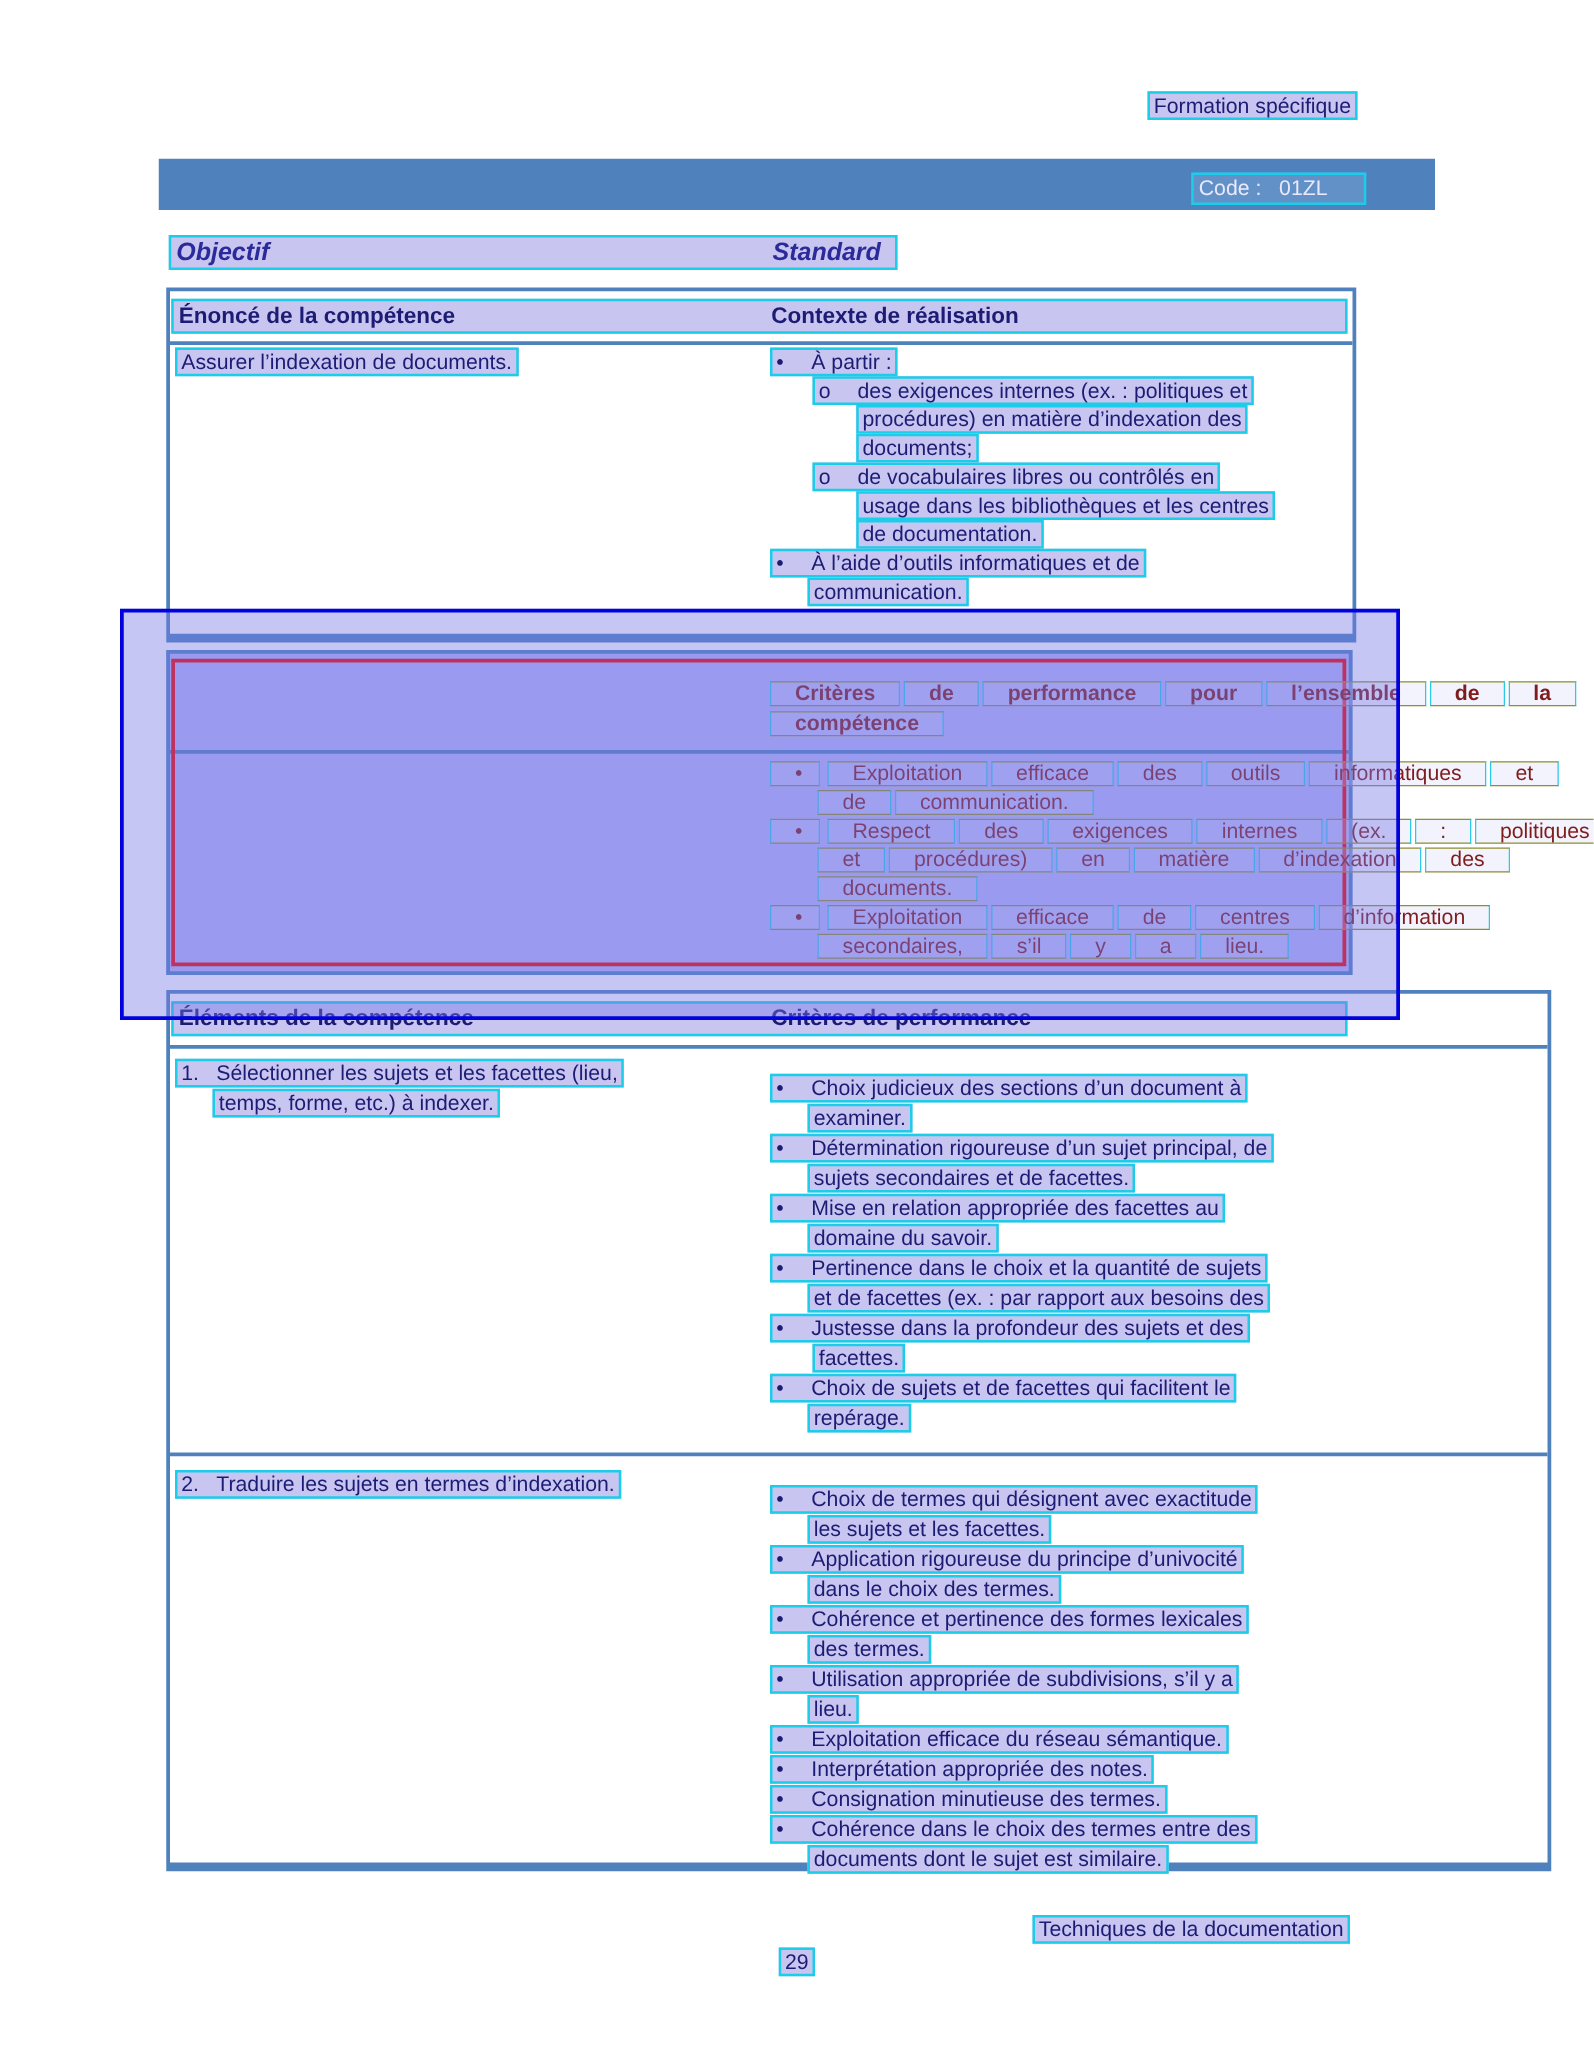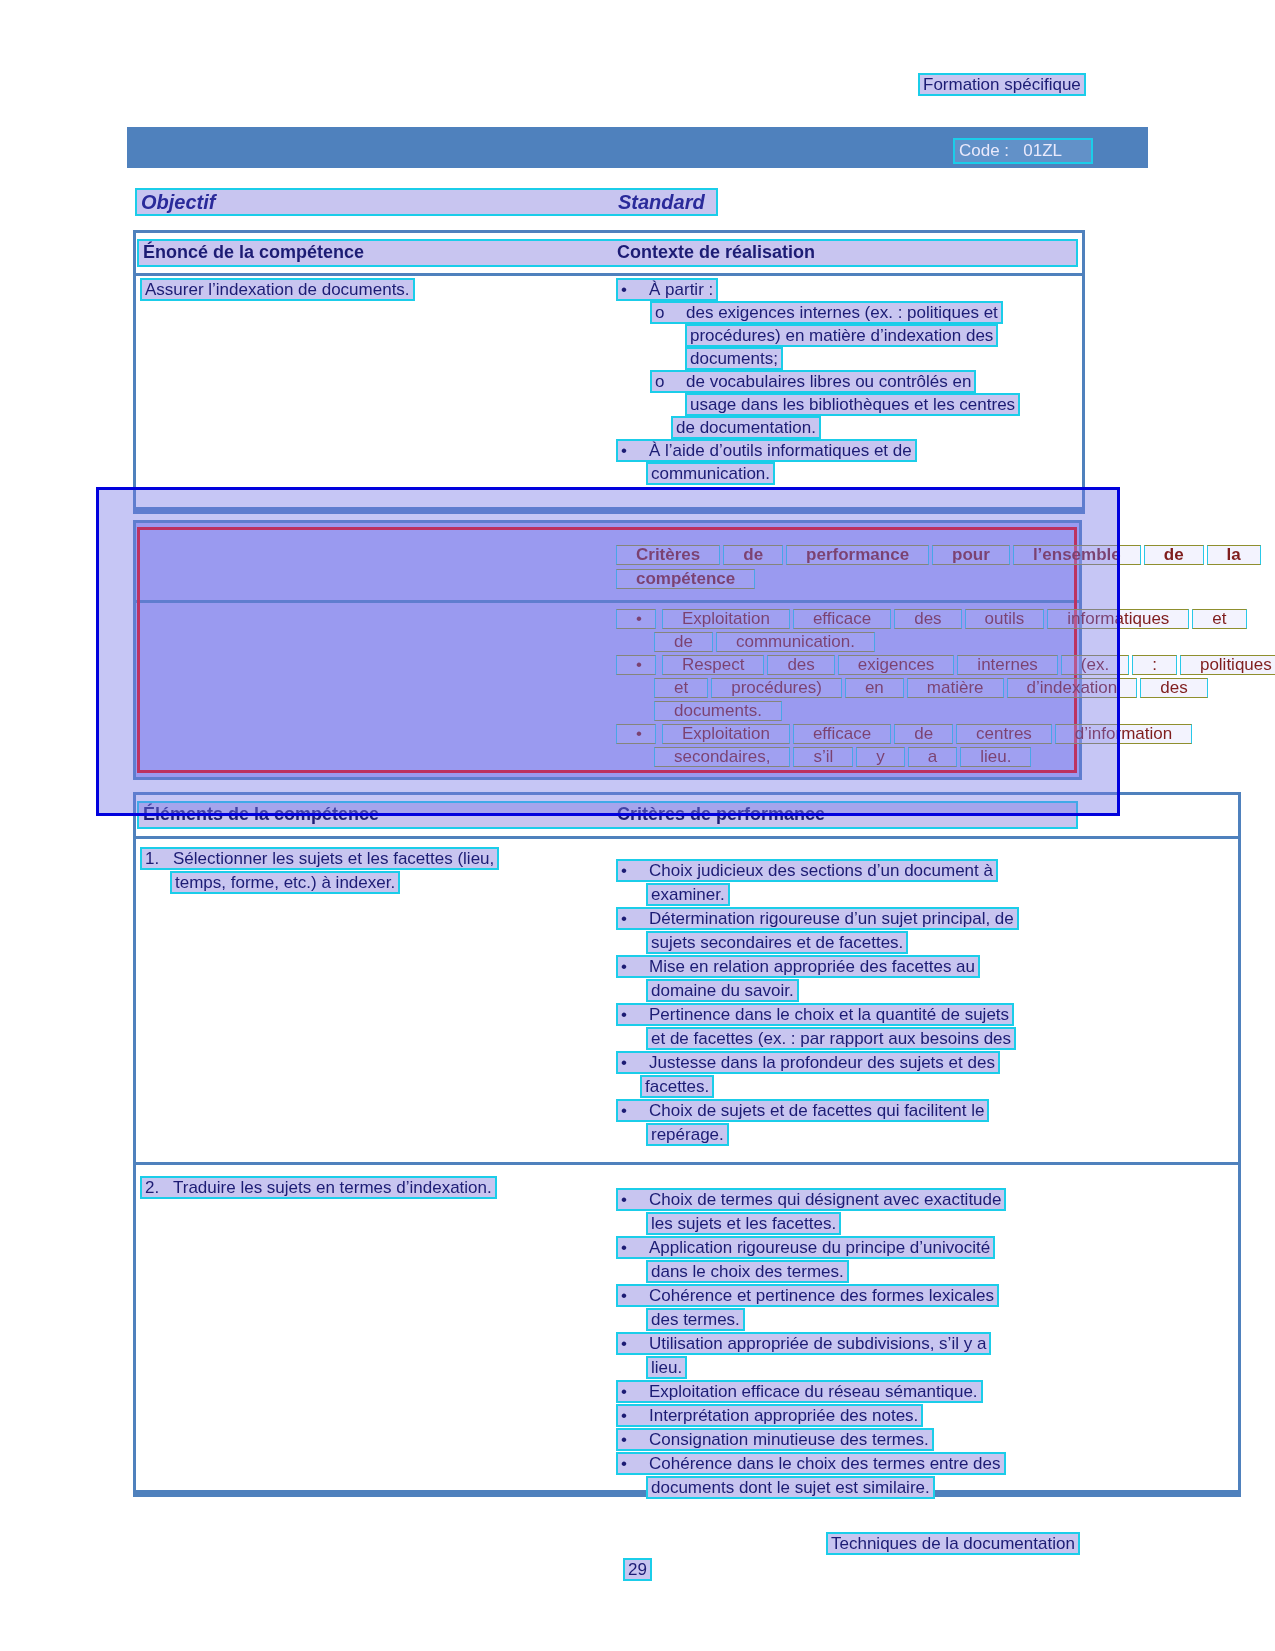--- a/index.html
+++ b/index.html
@@ -99,21 +99,21 @@
     <div class="colL" id="t1-left">
         <div class="line"><span class="hl" style="margin-left: 0px;">Assurer l’indexation de documents.</span></div>
       </div>
     <div class="colR" id="t1-right">
         <div class="line"><span class="hl" style="margin-left: 0px;"><span class="marker" style="width: 28px;">•</span>À partir :</span></div>
         <div class="line"><span class="hl" style="margin-left: 34px;"><span class="marker" style="width: 31px;">o</span>des exigences internes (ex. : politiques et</span></div>
         <div class="line"><span class="hl" style="margin-left: 69px;">procédures) en matière d’indexation des</span></div>
         <div class="line"><span class="hl" style="margin-left: 69px;">documents;</span></div>
         <div class="line"><span class="hl" style="margin-left: 34px;"><span class="marker" style="width: 31px;">o</span>de vocabulaires libres ou contrôlés en</span></div>
         <div class="line"><span class="hl" style="margin-left: 69px;">usage dans les bibliothèques et les centres</span></div>
-        <div class="line"><span class="hl" style="margin-left: 55px;">de documentation.</span></div>
+        <div class="line"><span class="hl" style="margin-left: 69px;">de documentation.</span></div>
         <div class="line"><span class="hl" style="margin-left: 0px;"><span class="marker" style="width: 28px;">•</span>À l’aide d’outils informatiques et de</span></div>
         <div class="line"><span class="hl" style="margin-left: 30px;">communication.</span></div>
       </div>
   </div>
 
   <div class="perf">
     <div class="divider"></div>
     <div class="red-frame"></div>
     <div class="title" id="perf-title">
         <div class="wline"><span class="w">Critères</span><span class="w">de</span><span class="w">performance</span><span class="w">pour</span><span class="w">l’ensemble</span><span class="w">de</span><span class="w">la</span></div>
@@ -145,21 +145,21 @@
       <div class="colR" id="t2r1-right">
           <div class="line"><span class="hl" style="margin-left: 0px;"><span class="marker" style="width: 28px;">•</span>Choix judicieux des sections d’un document à</span></div>
           <div class="line"><span class="hl" style="margin-left: 30px;">examiner.</span></div>
           <div class="line"><span class="hl" style="margin-left: 0px;"><span class="marker" style="width: 28px;">•</span>Détermination rigoureuse d’un sujet principal, de</span></div>
           <div class="line"><span class="hl" style="margin-left: 30px;">sujets secondaires et de facettes.</span></div>
           <div class="line"><span class="hl" style="margin-left: 0px;"><span class="marker" style="width: 28px;">•</span>Mise en relation appropriée des facettes au</span></div>
           <div class="line"><span class="hl" style="margin-left: 30px;">domaine du savoir.</span></div>
           <div class="line"><span class="hl" style="margin-left: 0px;"><span class="marker" style="width: 28px;">•</span>Pertinence dans le choix et la quantité de sujets</span></div>
           <div class="line"><span class="hl" style="margin-left: 30px;">et de facettes (ex. : par rapport aux besoins des</span></div>
           <div class="line"><span class="hl" style="margin-left: 0px;"><span class="marker" style="width: 28px;">•</span>Justesse dans la profondeur des sujets et des</span></div>
-          <div class="line"><span class="hl" style="margin-left: 24px;">facettes.</span></div>
+          <div class="line"><span class="hl" style="margin-left: 34px;">facettes.</span></div>
           <div class="line"><span class="hl" style="margin-left: 0px;"><span class="marker" style="width: 28px;">•</span>Choix de sujets et de facettes qui facilitent le</span></div>
           <div class="line"><span class="hl" style="margin-left: 30px;">repérage.</span></div>
         </div>
     </div>
     <div class="row2">
       <div class="colL" id="t2r2-left">
           <div class="line"><span class="hl" style="margin-left: 0px;"><span class="marker" style="width: 28px;">2.</span>Traduire les sujets en termes d’indexation.</span></div>
         </div>
       <div class="colR" id="t2r2-right">
           <div class="line"><span class="hl" style="margin-left: 0px;"><span class="marker" style="width: 28px;">•</span>Choix de termes qui désignent avec exactitude</span></div>

